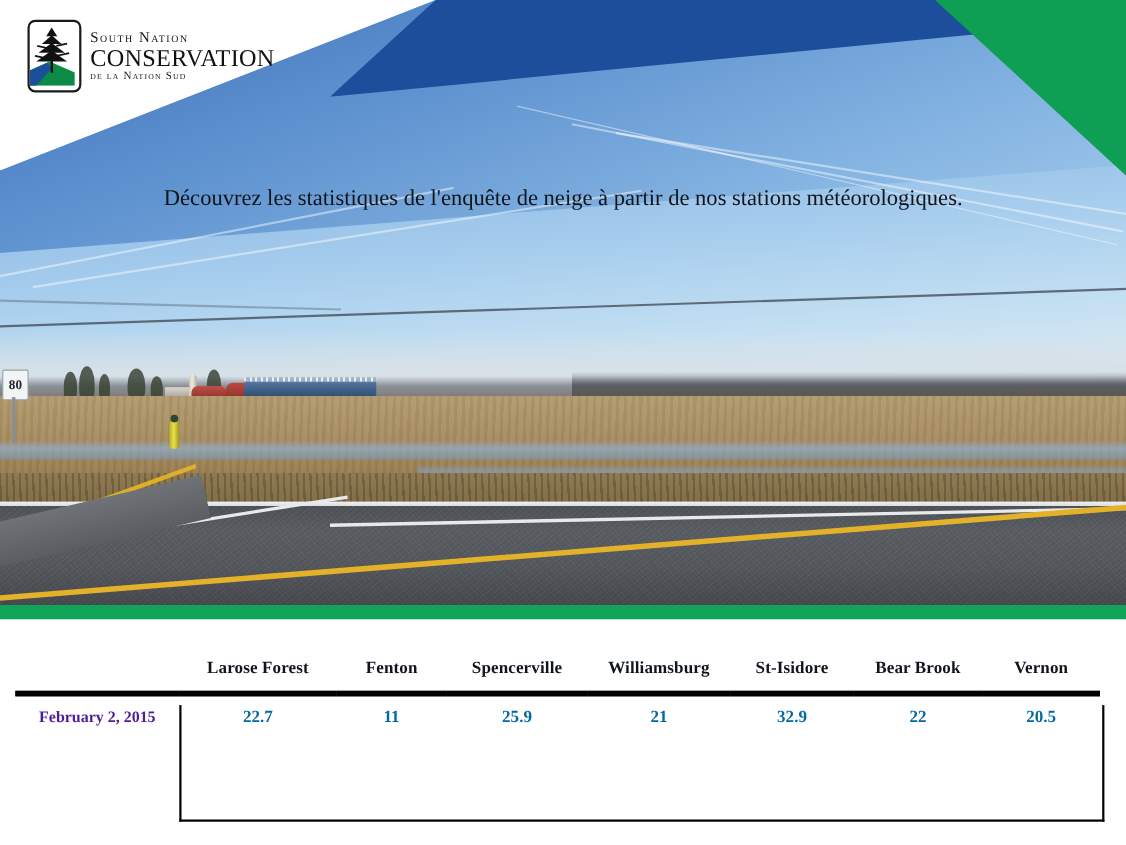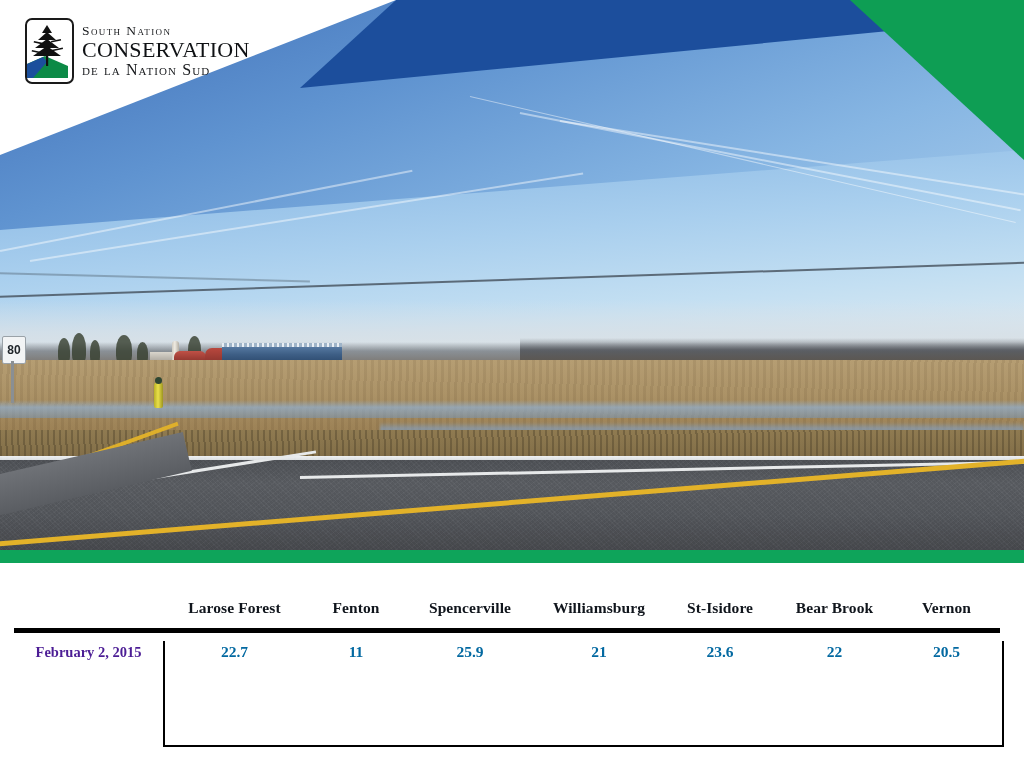--- a/index.html
+++ b/index.html
@@ -314,21 +314,21 @@
     <div class="barn barn-blue"></div>
     <div class="barn barn-blue-roof"></div>
 
     <div class="field"></div>
     <div class="field-wet"></div>
     <div class="field-wet2"></div>
     <div class="field-stubble"></div>
     <div class="snow-verge"></div>
 
     <div style="position:absolute; left:2px; top:336px; width:22px; height:26px; background:#f2f4f5; border:1px solid #9aa2a8; border-radius:2px;">
-      <div style="font-family:Liberation Sans, sans-serif; font-size:12px; font-weight:bold; color:#20262b; text-align:center; line-height:26px;">80</div>
+      <div style="font-family:Liberation Serif, serif; font-size:12px; font-weight:bold; color:#20262b; text-align:center; line-height:26px;">80</div>
     </div>
     <div style="position:absolute; left:11px; top:361px; width:3px; height:42px; background:#8a8f93;"></div>
 
     <div style="position:absolute; left:154px; top:382px; width:9px; height:26px; background:linear-gradient(90deg,#b9b126 0%,#e9e04a 45%,#9d9520 100%); border-radius:4px 4px 2px 2px;"></div>
     <div style="position:absolute; left:155px; top:377px; width:7px; height:7px; background:#2e4632; border-radius:50%;"></div>
 
     <div class="road">
       <div class="road-noise"></div>
     </div>
     <div class="line-white" style="left:300px; top:476px; width:740px; height:3px; transform:rotate(-1.2deg);"></div>
@@ -358,25 +358,26 @@
             <rect x="24" y="21" width="10" height="1.6" transform="rotate(-12 24 21)"></rect>
             <rect x="5" y="30" width="12" height="1.6" transform="rotate(12 5 30)"></rect>
             <rect x="24" y="30" width="12" height="1.6" transform="rotate(-12 24 30)"></rect>
           </g>
         </svg>
       </div>
 
       <div style="line-height:1;">
         <div style="font-family:'Liberation Serif','DejaVu Serif',serif; font-size:13.5px; font-variant:small-caps; letter-spacing:1.4px; color:#16181b; margin-bottom:1px;">South Nation</div>
         <div style="font-family:'Liberation Serif','DejaVu Serif',serif; font-size:22px; letter-spacing:.3px; color:#0f1114; margin-bottom:1px;">CONSERVATION</div>
-        <div style="font-family:'Liberation Serif','DejaVu Serif',serif; font-size:16px; font-variant:small-caps; letter-spacing:1.1px; color:#16181b;">de la Nation Sud</div>
+        <div style="font-family:'Liberation Serif','DejaVu Serif',serif; font-size:10px; font-variant:small-caps; letter-spacing:1.1px; color:#16181b;">de la Nation Sud</div>
       </div>
     </div>
 
     <div class="headline">
+      <span class="l1">Découvrez les statistiques de l'enquête de neige à partir de nos stations météorologiques.</span>
     </div>
 
   </div>
 
   <div class="green-bar"></div>
 
   <div class="table-zone">
     <table class="snow">
       <colgroup>
         <col style="width:149px">
@@ -403,21 +404,21 @@
           <td colspan="8"></td>
         </tr>
       </thead>
       <tbody>
         <tr>
           <td class="datelabel">February 2, 2015</td>
           <td class="value">22.7</td>
           <td class="value">11</td>
           <td class="value">25.9</td>
           <td class="value">21</td>
-          <td class="value">23.6</td>
+          <td class="value">32.9</td>
           <td class="value">22</td>
           <td class="value">20.5</td>
         </tr>
       </tbody>
     </table>
 
     <div class="body-box"></div>
   </div>
 
 </div>

